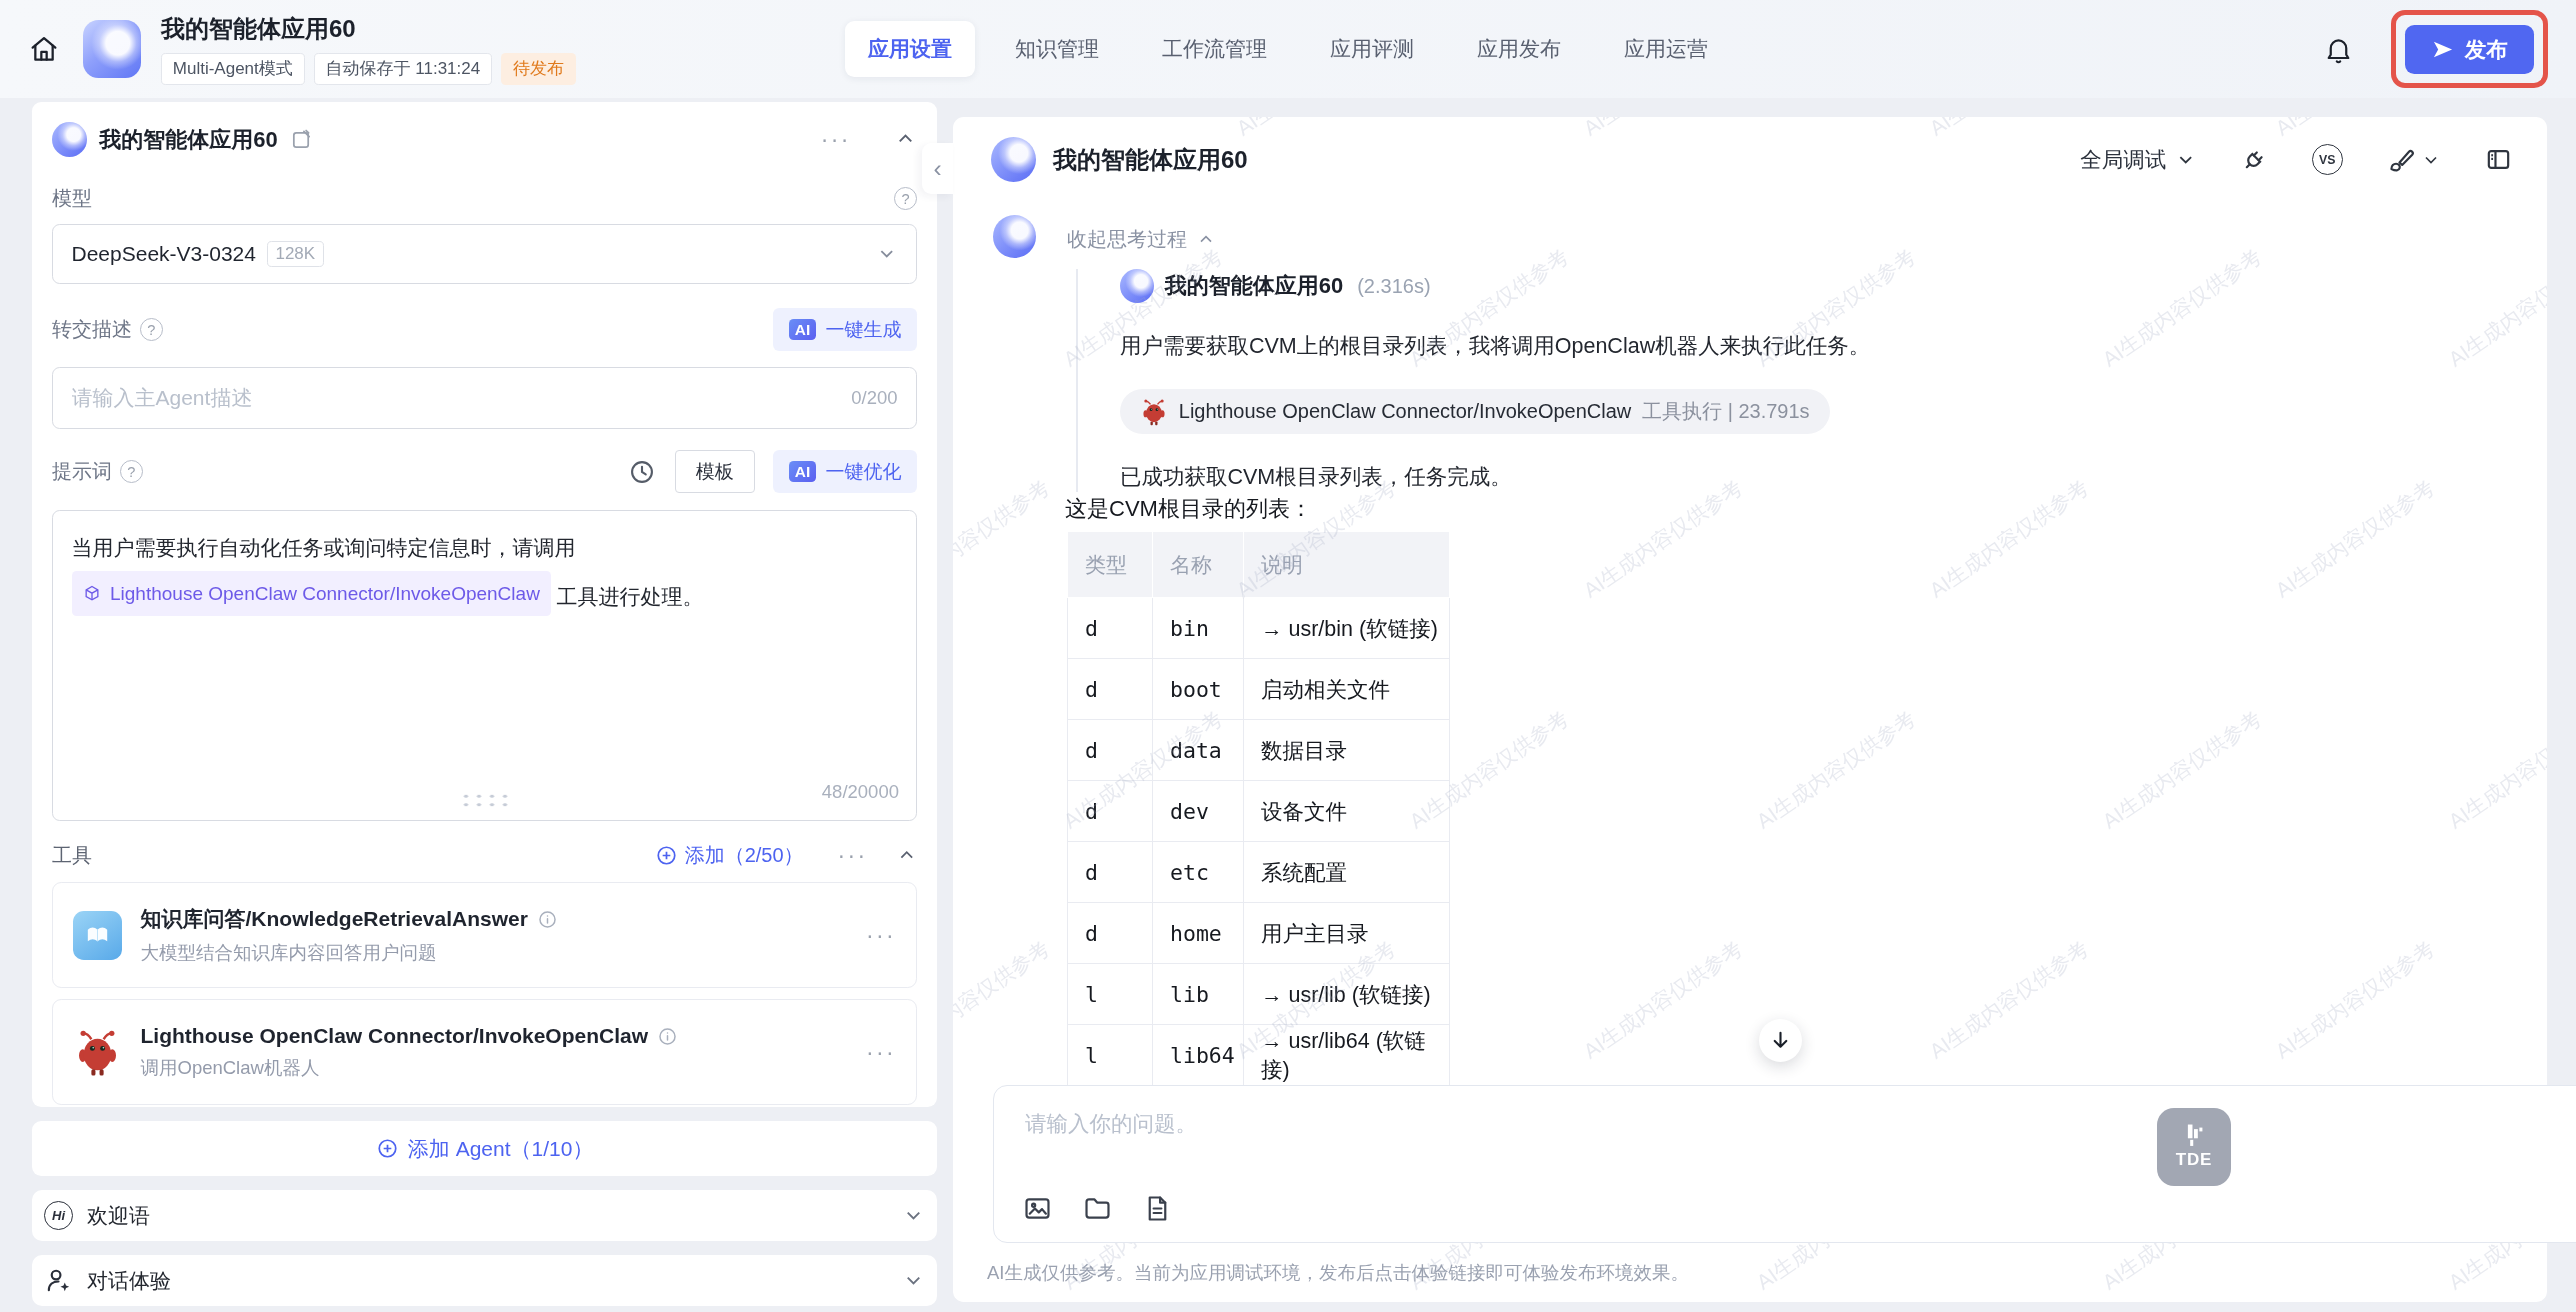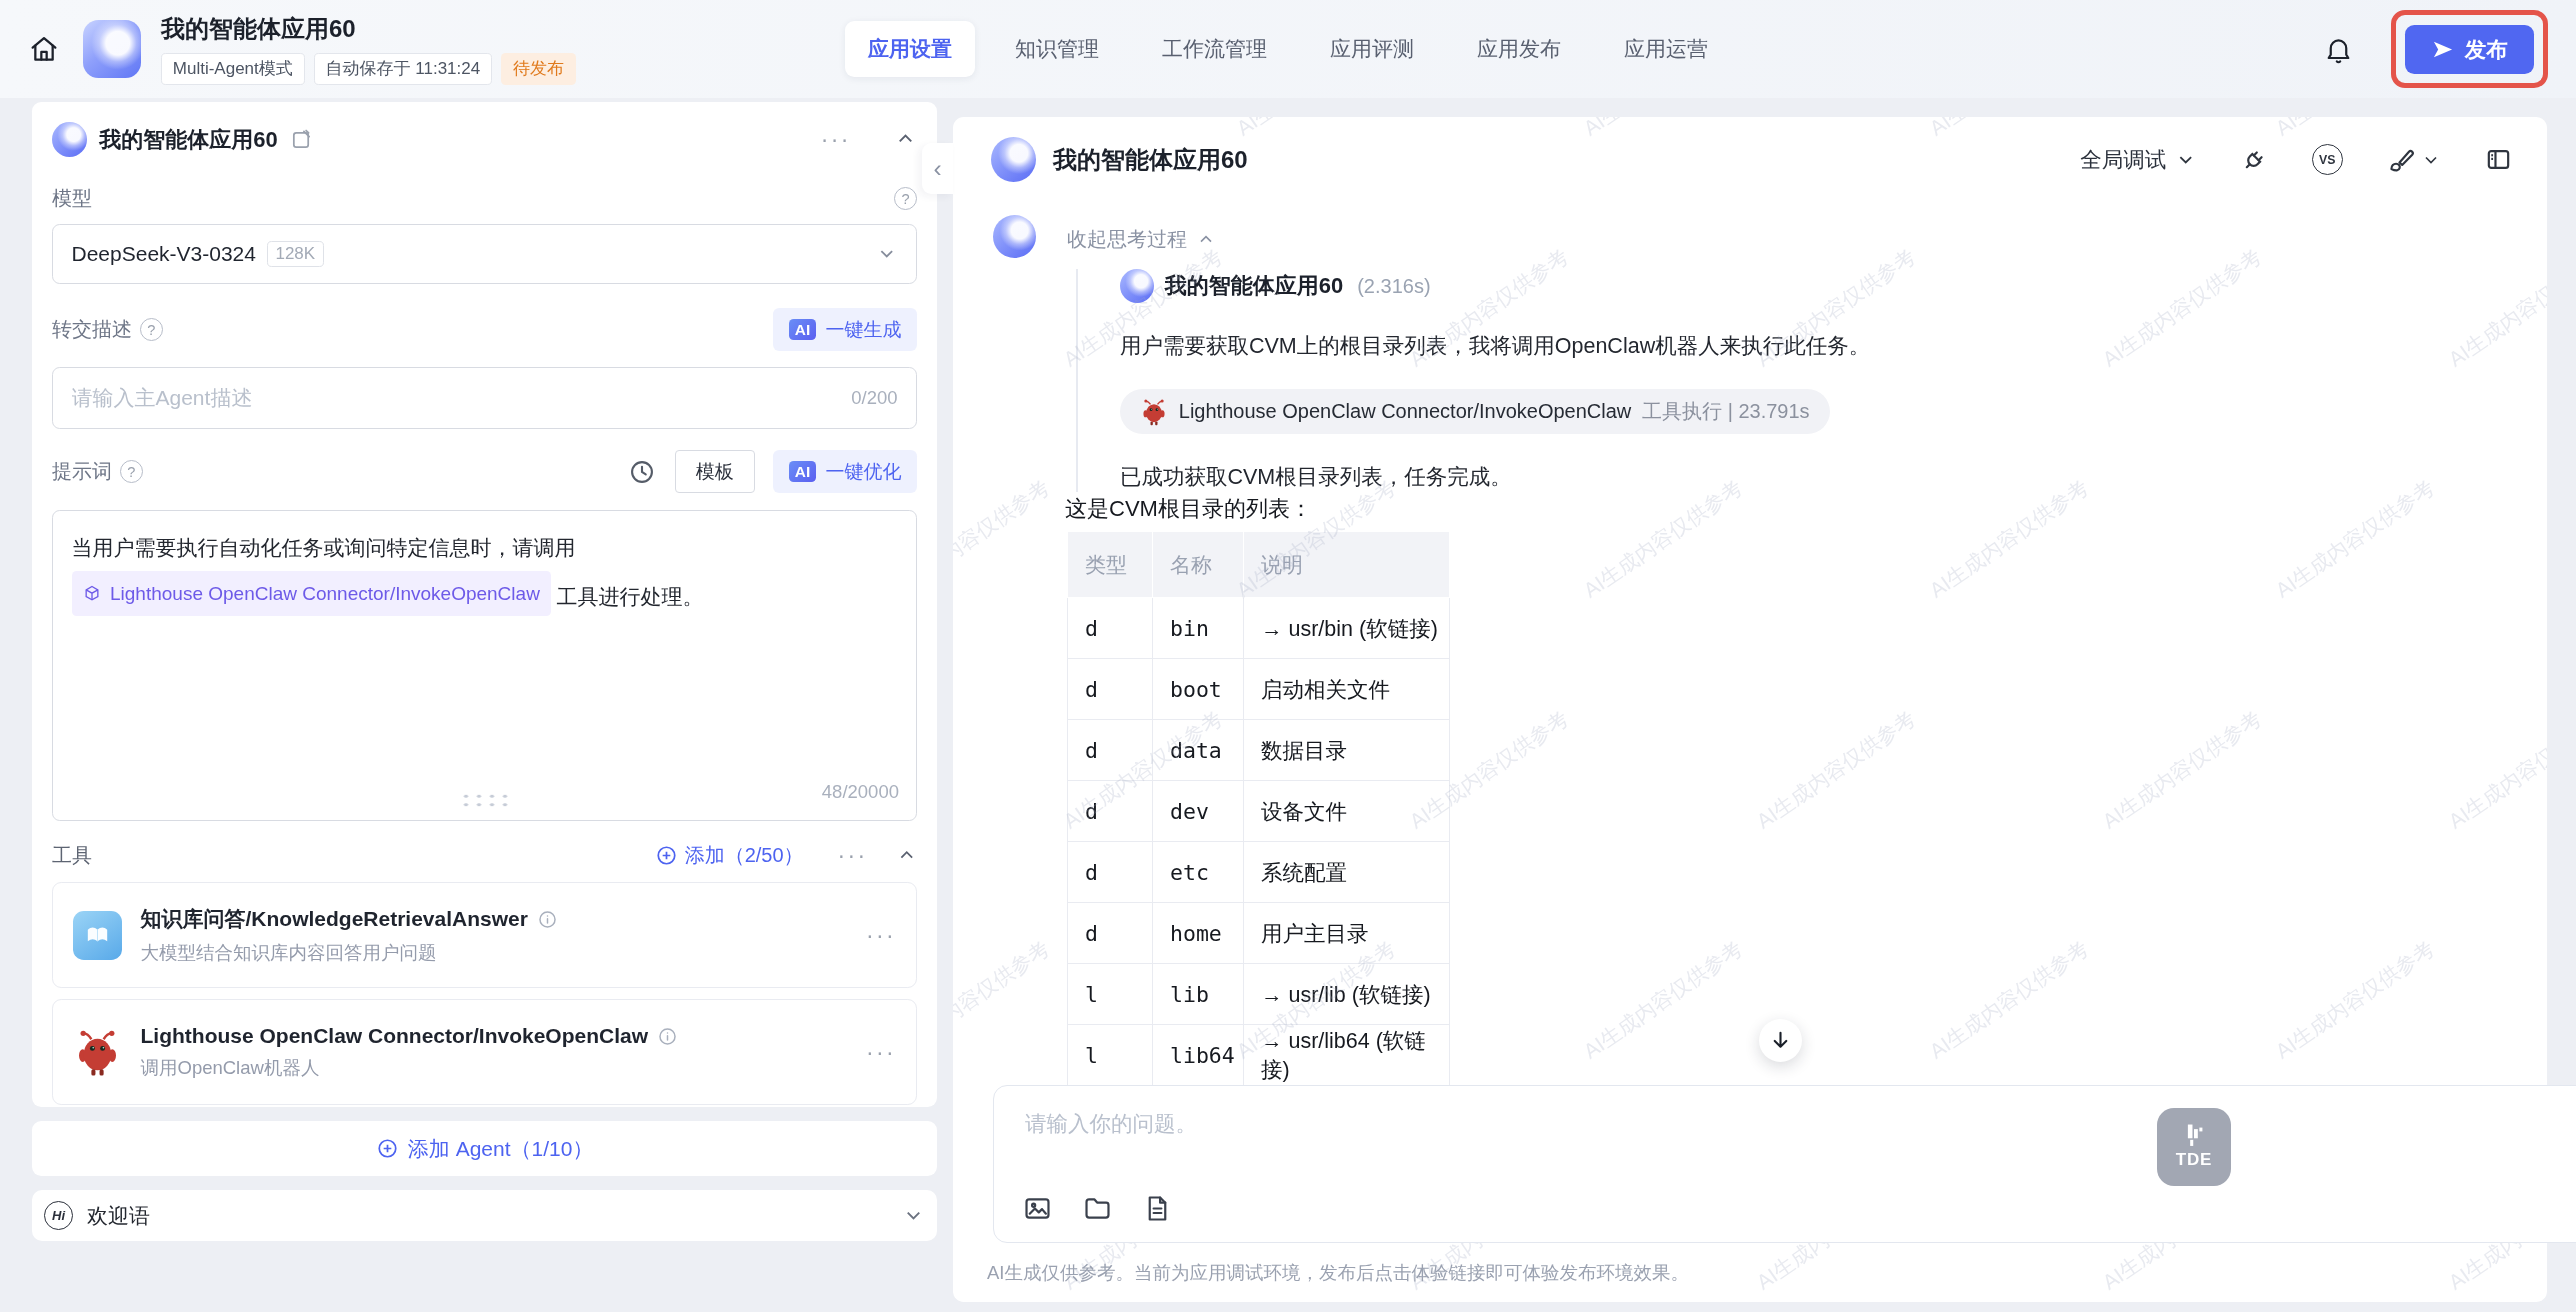--- a/index.html
+++ b/index.html
@@ -355,20 +355,32 @@
 
   <div class="card acc-card">
     <span class="hi-icon">Hi</span>
     <span class="acc-label">欢迎语</span>
     <span class="hspace"></span>
     <svg width="23" height="23" viewBox="0 0 24 24" fill="none" stroke="#6b7280" stroke-width="2">
         <polyline points="6 9 12 15 18 9"></polyline>
       </svg>
   </div>
 
+  <div class="card acc-card">
+    <svg width="29" height="29" viewBox="0 0 24 24" fill="none" stroke="#2a2f3a" stroke-width="1.8" stroke-linecap="round">
+        <circle cx="10" cy="7.5" r="3.6"></circle>
+        <path d="M4 20 c0-5 3.5-7.2 8-7.2"></path>
+        <path d="M17.2 13.6 l1 2.6 2.6 1 -2.6 1 -1 2.6 -1-2.6 -2.6-1 2.6-1 Z" fill="#2a2f3a" stroke="none"></path>
+      </svg>
+    <span class="acc-label">对话体验</span>
+    <span class="hspace"></span>
+    <svg width="23" height="23" viewBox="0 0 24 24" fill="none" stroke="#6b7280" stroke-width="2">
+        <polyline points="6 9 12 15 18 9"></polyline>
+      </svg>
+  </div>
 </div>
 
 <div class="chat-panel">
   <div class="watermark">
       <span class="wm" style="left: -77px; top: -54px;">AI生成内容仅供参考</span>
       <span class="wm" style="left: 269px; top: -54px;">AI生成内容仅供参考</span>
       <span class="wm" style="left: 616px; top: -54px;">AI生成内容仅供参考</span>
       <span class="wm" style="left: 962px; top: -54px;">AI生成内容仅供参考</span>
       <span class="wm" style="left: 1308px; top: -54px;">AI生成内容仅供参考</span>
       <span class="wm" style="left: 96px; top: 177px;">AI生成内容仅供参考</span>

